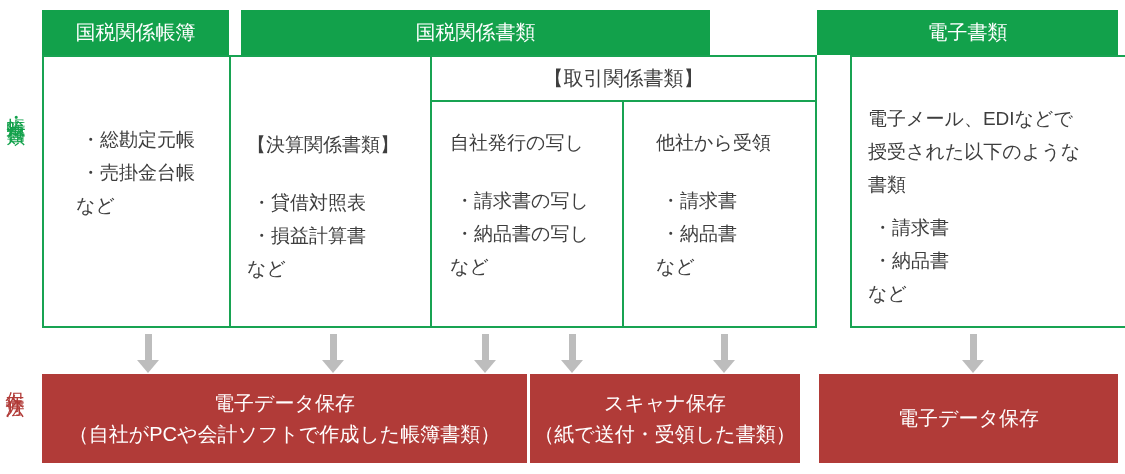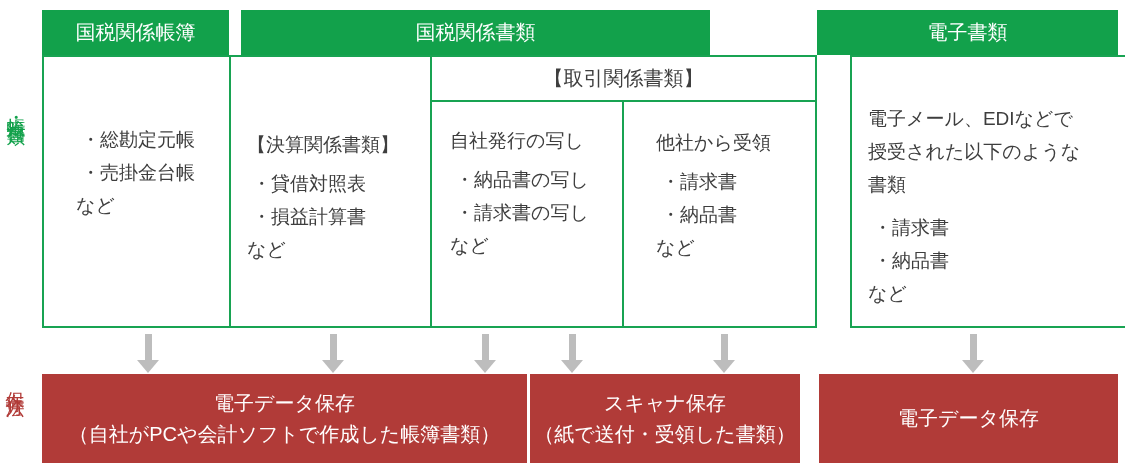--- a/index.html
+++ b/index.html
@@ -55,25 +55,25 @@
     font-size: 19px;
     line-height: 33px;
   }
   .cell-chobo   { left: 42px;  top: 55px;  width: 189px; height: 273px; padding: 66px 0 0 32px; }
   .cell-kessan  { left: 229px; top: 55px;  width: 203px; height: 273px; padding: 71px 0 0 16px; }
   .cell-torihiki-hdr {
     left: 430px; top: 55px; width: 387px; height: 47px;
     display: flex; align-items: center; justify-content: center;
     font-size: 20px;
   }
-  .cell-jisha   { left: 430px; top: 100px; width: 194px; height: 228px; padding: 24px 15px 0 18px; font-family: Liberation Mono, monospace; }
+  .cell-jisha   { left: 430px; top: 100px; width: 194px; height: 228px; padding: 24px 15px 0 18px; }
   .cell-tasha   { left: 622px; top: 100px; width: 195px; height: 228px; padding: 24px 0 0 32px; }
   .cell-denshi  { left: 815px; top: 55px;  width: 303px; height: 273px; padding: 45px 0 0 16px; margin-left: 35px; }
 
-  .cell .head { margin-bottom: 6px; }
+  .cell .head { margin-bottom: 25px; }
   .cell .list .li { padding-left: 5px; }
   .cell .list .tail { padding-left: 0; }
   .desc { line-height: 33px; }
   .gap { height: 10px; }
 
   
   .arrow {
     position: absolute;
     top: 334px;
     width: 22px;
@@ -152,22 +152,22 @@
     </div>
   </div>
 
   <div class="cell cell-torihiki-hdr">
     <span>【取引関係書類】</span>
   </div>
 
   <div class="cell cell-jisha">
     <div class="head">自社発行の写し</div>
     <div class="list">
+      <div class="li">・請求書の写し</div>
       <div class="li">・納品書の写し</div>
-      <div class="li">・請求書の写し</div>
       <div class="tail">など</div>
     </div>
   </div>
 
   <div class="cell cell-tasha">
     <div class="head">他社から受領</div>
     <div class="list">
       <div class="li">・請求書</div>
       <div class="li">・納品書</div>
       <div class="tail">など</div>

